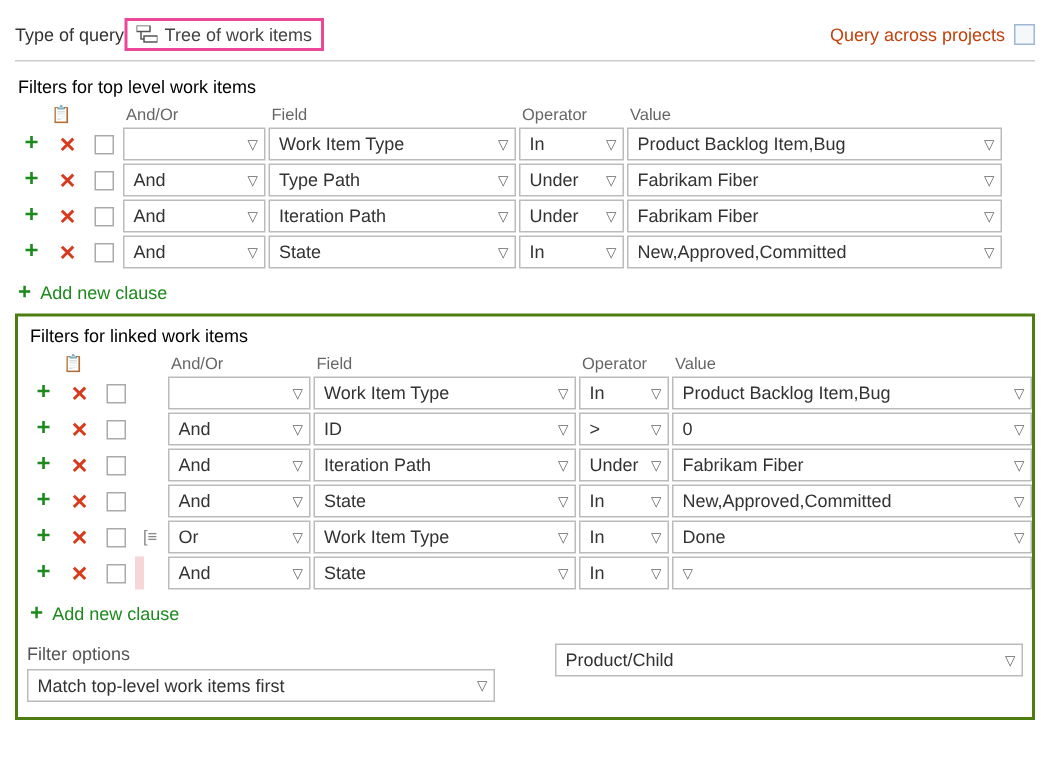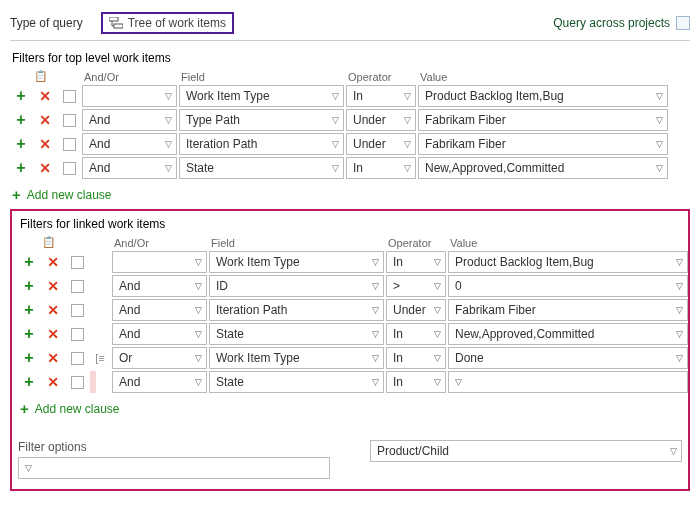--- a/index.html
+++ b/index.html
@@ -12,30 +12,30 @@
     background: #fff;
     width: 700px;
   }
   .topbar {
     display: flex;
     align-items: center;
     justify-content: space-between;
     padding: 2px 0 6px 0;
     border-bottom: 1px solid #ccc;
   }
-  .topbar .left { display: flex; align-items: center; gap: 18px; }
+  .topbar .left { display: flex; align-items: center; gap: 0; }
   .querytype-box {
     display: flex;
     align-items: center;
     gap: 5px;
-    border: 2px solid #4c1d95;
+    border: 2px solid #ec4899;
     padding: 2px 6px;
     color: #444;
   }
-  .right-proj { display:flex; align-items:center; gap:6px; color:#14532d;}
+  .right-proj { display:flex; align-items:center; gap:6px; color:#c2410c;}
   .right-proj .chk { width:14px; height:14px; border:1px solid #9db8d4; background:#f4f8fb;}
   .section-title { color:#000000; margin:10px 0 4px 2px; }
   .grid-head, .row {
     display: grid;
     grid-template-columns: 22px 22px 22px 95px 165px 70px 250px;
     align-items: center;
     column-gap: 2px;
     padding: 1px 0;
   }
   .grid-head { color:#666; font-size:11px; padding-left:0;}
@@ -47,27 +47,27 @@
     display:flex; align-items:center; justify-content:space-between;
     border:1px solid #bbb; background:#fff; height:22px;
     padding: 0 4px 0 6px; cursor:pointer;
     font-size:12px; color:#333;
   }
   .sel.empty { color:#999; }
   .chev { font-size:9px; color:#666; }
   .addnew { display:flex; align-items:center; gap:6px; color:#1e8a1e; margin:6px 0 4px 2px; cursor:pointer;}
   .addnew .plus-ico { font-size:15px; font-weight:bold;}
   .linked-box {
-    border:2px solid #be185d; padding:6px 6px 10px 6px; margin-top:6px;
+    border:2px solid #4d7c0f; padding:6px 6px 10px 6px; margin-top:6px;
   }
   .linked-box .grid-head, .linked-box .row {
     grid-template-columns: 22px 22px 22px 20px 95px 175px 60px 240px;
   }
   .group-glyph { color:#888; font-size:11px; text-align:center;}
-  .footer-row { display:flex; gap:40px; margin-top:23px;}
+  .footer-row { display:flex; gap:40px; margin-top:12px;}
   .footer-col { flex:1; }
   .footer-label { color:#555; margin-bottom:3px; }
   .tree-icon svg { display:block; }
   .indent-bar { width:6px; height:22px; background:#f6d6d6; }
 </style>
 </head>
 <body>
 
 <div class="topbar">
   <div class="left">
@@ -336,20 +336,21 @@
   </div>
     </div>
   <div class="addnew">
     <span class="plus-ico">+</span>
     <span>Add new clause</span>
   </div>
   <div class="footer-row">
     <div class="footer-col">
       <div class="footer-label">Filter options</div>
       <div class="sel">
+        <span>Match top-level work items first</span>
         <span class="chev">▽</span>
       </div>
     </div>
     <div class="footer-col">
       <div class="sel">
         <span>Product/Child</span>
         <span class="chev">▽</span>
       </div>
     </div>
   </div>

